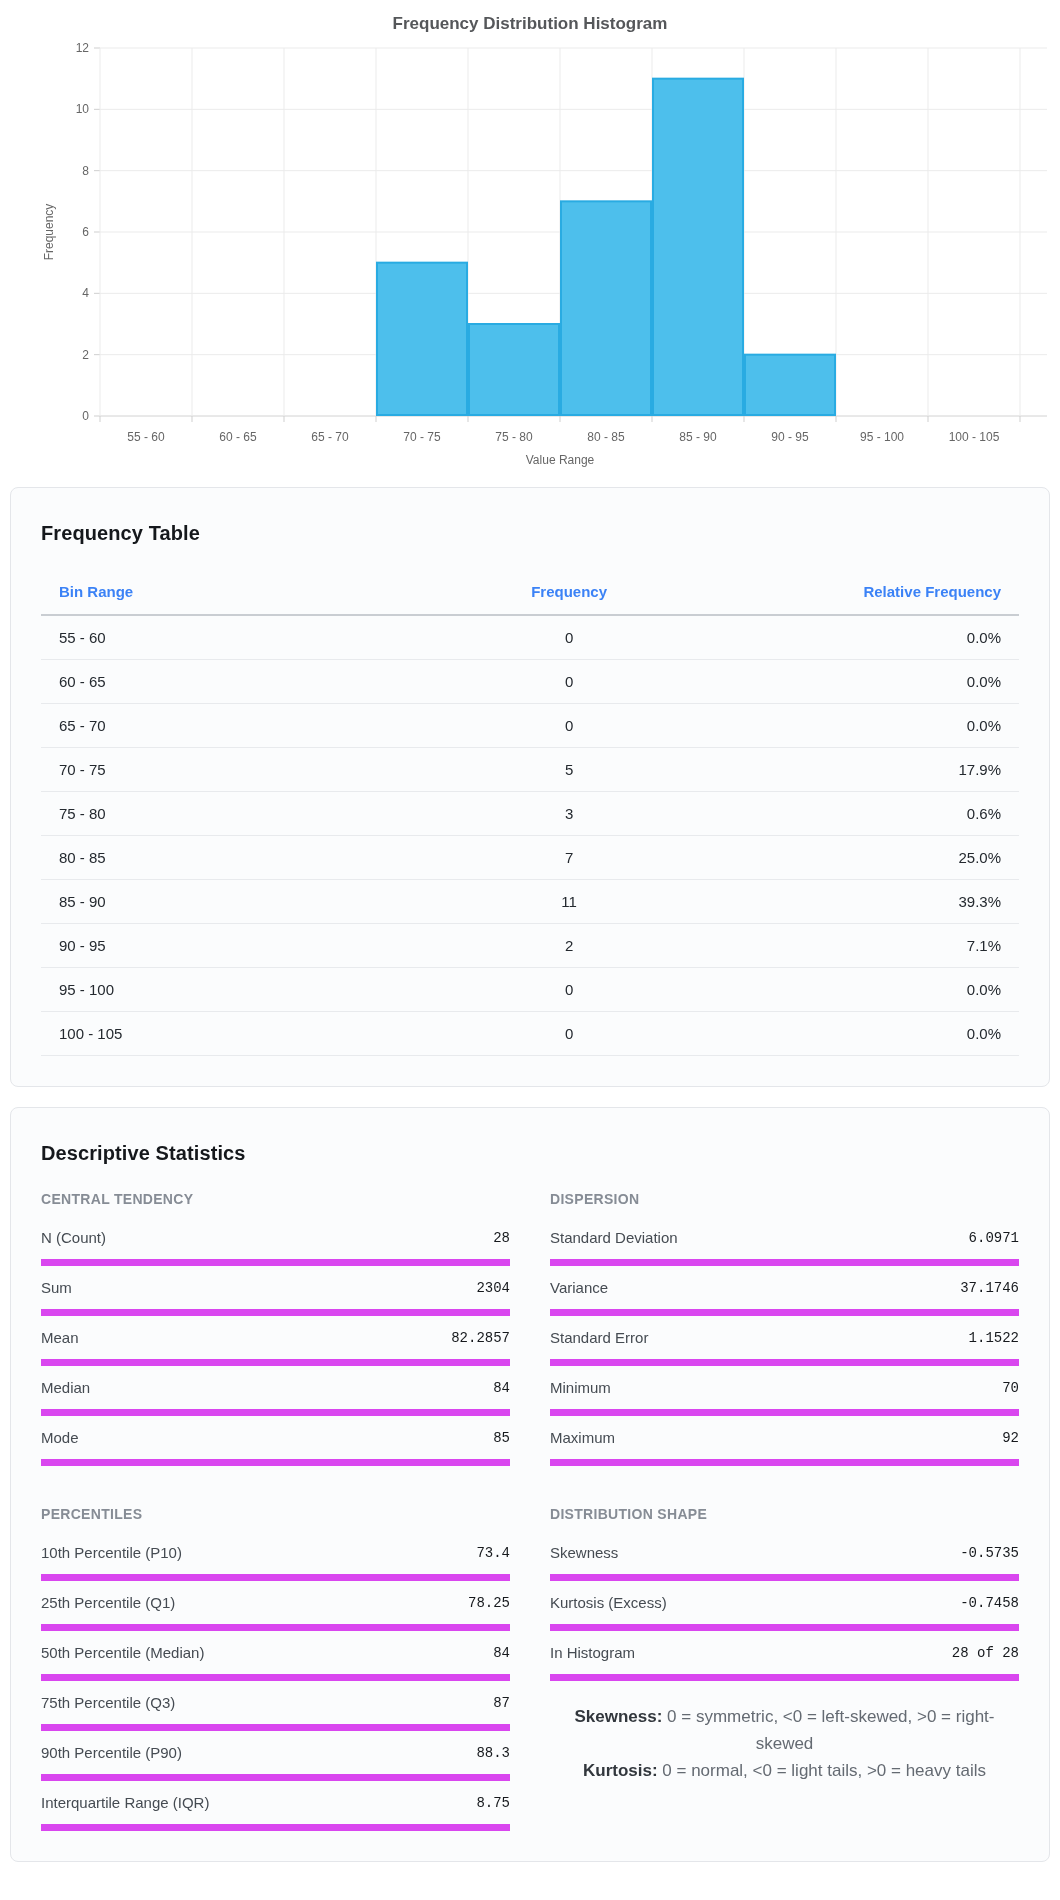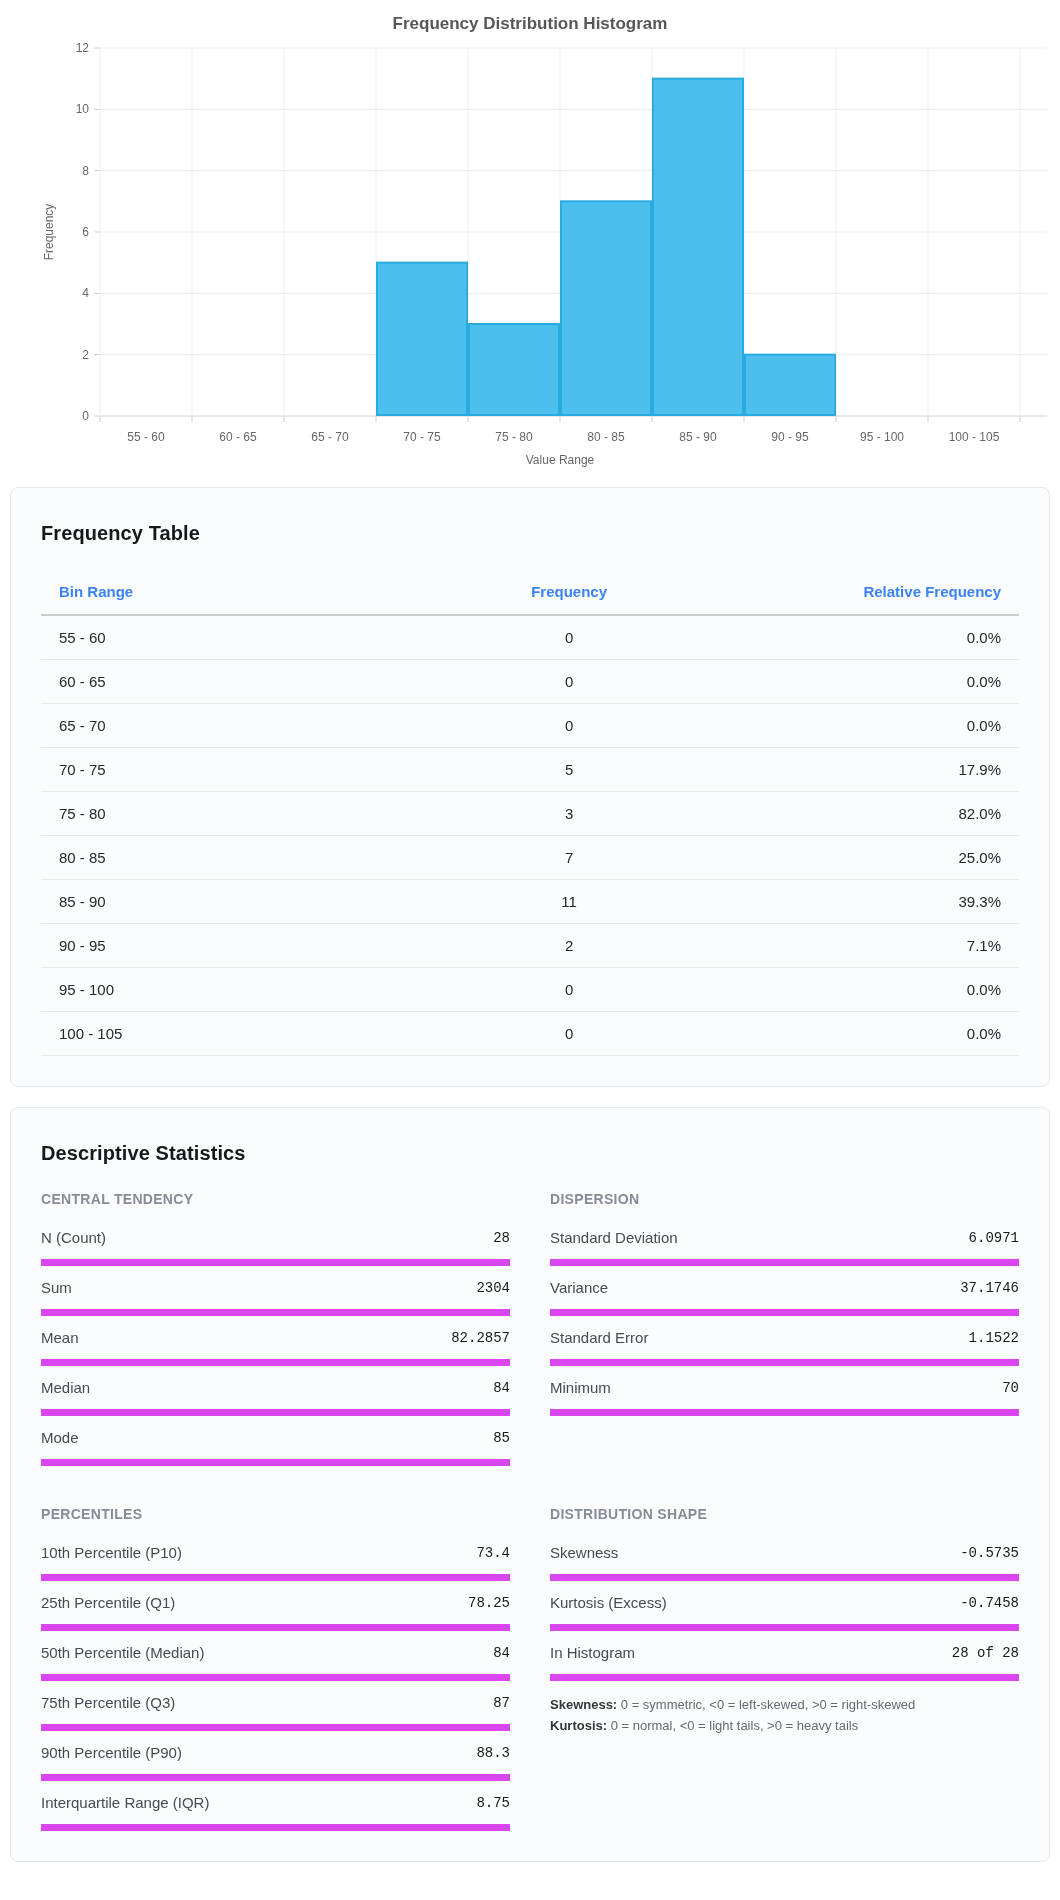--- a/index.html
+++ b/index.html
@@ -23,21 +23,21 @@
   .c-bin{text-align:left;width:40%;}
   .c-freq{text-align:center;width:28%;}
   .c-rel{text-align:right;}
 
   
   .stats-grid{display:grid;grid-template-columns:1fr 1fr;column-gap:36px;row-gap:48px;gap:40px;}
   .group-title{font-size:14px;font-weight:700;color:#868c95;letter-spacing:.3px;margin-bottom:9px;}
   .stat-row{display:flex;justify-content:space-between;align-items:center;padding:13px 0;border-bottom:7px solid #d946ef;}
   .stat-label{font-size:15px;color:#454b52;}
   .stat-value{font-family:"Liberation Mono",monospace;font-size:14px;color:#16191d;}
-  .footnotes{margin-top:14px;font-size:13px;line-height:1.6;color:#646a72;}
+  .footnotes{margin-top:22px;font-size:17px;line-height:1.6;color:#646a72;text-align:center;}
   .footnotes b{color:#32373d;}
 </style>
 </head>
 <body>
 
 <div class="chart-wrap">
   <svg id="chart-svg" width="1060" height="478">
       <g>
         <line x1="100" y1="416" x2="1047" y2="416" stroke="#d2d2d2" stroke-width="1"></line>
         <line x1="94" y1="416" x2="100" y2="416" stroke="#cfcfcf" stroke-width="1"></line>
@@ -135,21 +135,21 @@
           <td class="c-rel">0.0%</td>
         </tr>
         <tr>
           <td class="c-bin">70 - 75</td>
           <td class="c-freq">5</td>
           <td class="c-rel">17.9%</td>
         </tr>
         <tr>
           <td class="c-bin">75 - 80</td>
           <td class="c-freq">3</td>
-          <td class="c-rel">82.0%</td>
+          <td class="c-rel">0.6%</td>
         </tr>
         <tr>
           <td class="c-bin">80 - 85</td>
           <td class="c-freq">7</td>
           <td class="c-rel">25.0%</td>
         </tr>
         <tr>
           <td class="c-bin">85 - 90</td>
           <td class="c-freq">11</td>
           <td class="c-rel">39.3%</td>
@@ -210,20 +210,24 @@
           <span class="stat-value">37.1746</span>
         </div>
         <div class="stat-row">
           <span class="stat-label">Standard Error</span>
           <span class="stat-value">1.1522</span>
         </div>
         <div class="stat-row">
           <span class="stat-label">Minimum</span>
           <span class="stat-value">70</span>
         </div>
+        <div class="stat-row">
+          <span class="stat-label">Maximum</span>
+          <span class="stat-value">92</span>
+        </div>
       </div>
       <div class="stat-group">
         <div class="group-title">PERCENTILES</div>
         <div class="stat-row">
           <span class="stat-label">10th Percentile (P10)</span>
           <span class="stat-value">73.4</span>
         </div>
         <div class="stat-row">
           <span class="stat-label">25th Percentile (Q1)</span>
           <span class="stat-value">78.25</span>

